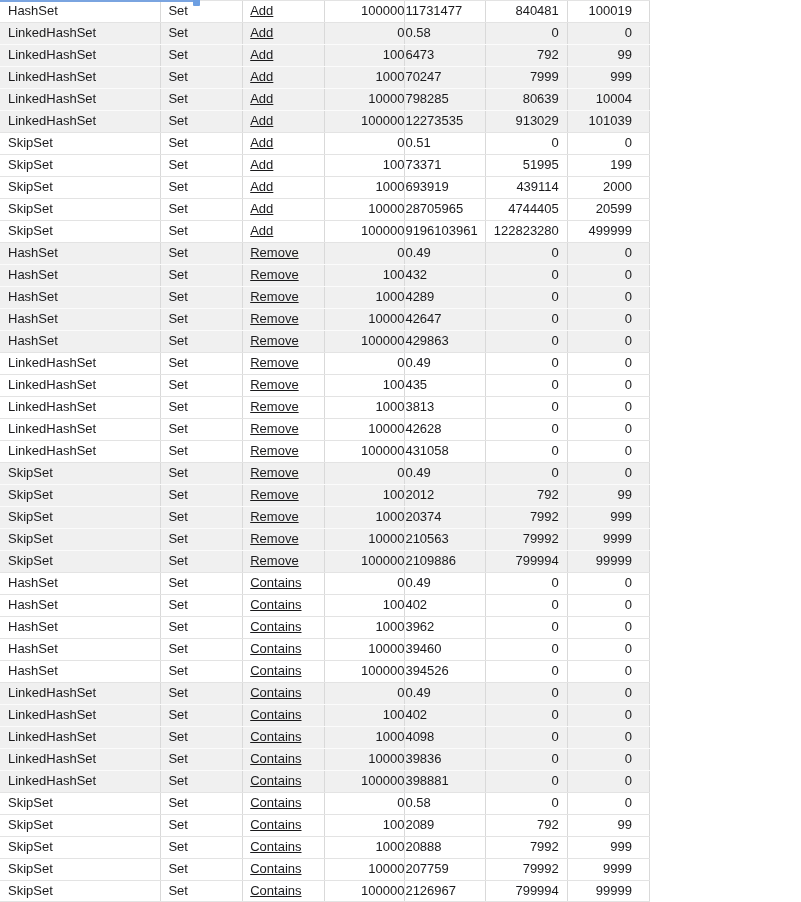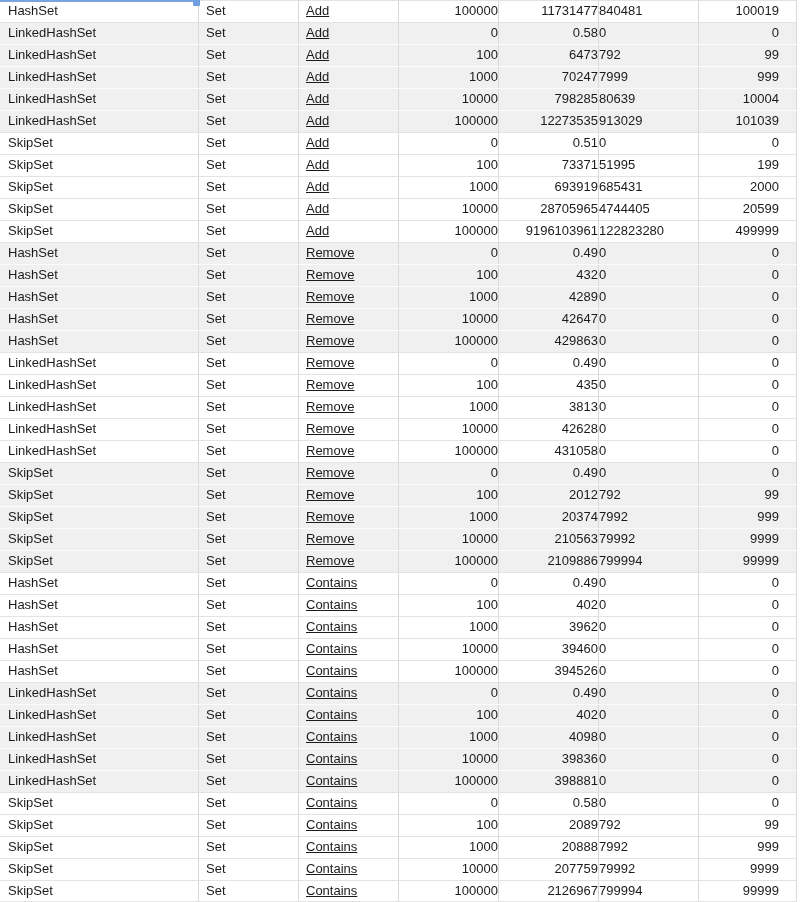--- a/index.html
+++ b/index.html
@@ -7,21 +7,21 @@
     width: 801px; height: 902px;
     overflow: hidden;
     background: #ffffff;
     font-family: "Liberation Sans", "DejaVu Sans", sans-serif;
   }
   .table-wrap {
     position: relative;
     width: 801px; height: 902px;
     background: #ffffff;
   }
-  .rows { width: 797px; }
+  .rows { width: 650px; }
   .row {
     display: flex;
     height: 22px;
     box-sizing: border-box;
     border-top: 1px solid #e3e3e3;
     background: #ffffff;
   }
   .row.shaded { background: #f0f0f0; }
   
   .row.shaded + .row.shaded { border-top-color: #fbfbfb; }
@@ -33,22 +33,22 @@
     font-size: 13px;
     line-height: 20px;
     color: #1b1b1d;
     white-space: nowrap;
     overflow: hidden;
   }
   .c1 { width: 199px; padding-left: 8px;  text-align: left; }
   .c2 { width: 100px; padding-left: 7px;  text-align: left; }
   .c3 { width: 100px; padding-left: 7px;  text-align: left; text-decoration: underline; }
   .c4 { width: 100px; text-align: right; }
-  .c5 { width: 100px; text-align: right; }
-  .c6 { width: 100px; padding-right: 1px; text-align: left; }
+  .c5 { width: 100px; }
+  .c6 { width: 100px; padding-right: 8px; text-align: right; }
   .c7 { width: 98px;  padding-right: 17px; text-align: right; }
   .sel-line {
     position: absolute;
     left: 0; top: 0;
     width: 199px; height: 2px;
     background: #7aa4e0;
     z-index: 3;
   }
   .sel-handle {
     position: absolute;
@@ -135,21 +135,21 @@
     <div class="cell c5">73371</div>
     <div class="cell c6">51995</div>
     <div class="cell c7">199</div>
   </div>
       <div class="row">
     <div class="cell c1">SkipSet</div>
     <div class="cell c2">Set</div>
     <div class="cell c3">Add</div>
     <div class="cell c4">1000</div>
     <div class="cell c5">693919</div>
-    <div class="cell c6">685431</div>
+    <div class="cell c6">439114</div>
     <div class="cell c7">2000</div>
   </div>
       <div class="row">
     <div class="cell c1">SkipSet</div>
     <div class="cell c2">Set</div>
     <div class="cell c3">Add</div>
     <div class="cell c4">10000</div>
     <div class="cell c5">28705965</div>
     <div class="cell c6">4744405</div>
     <div class="cell c7">20599</div>

